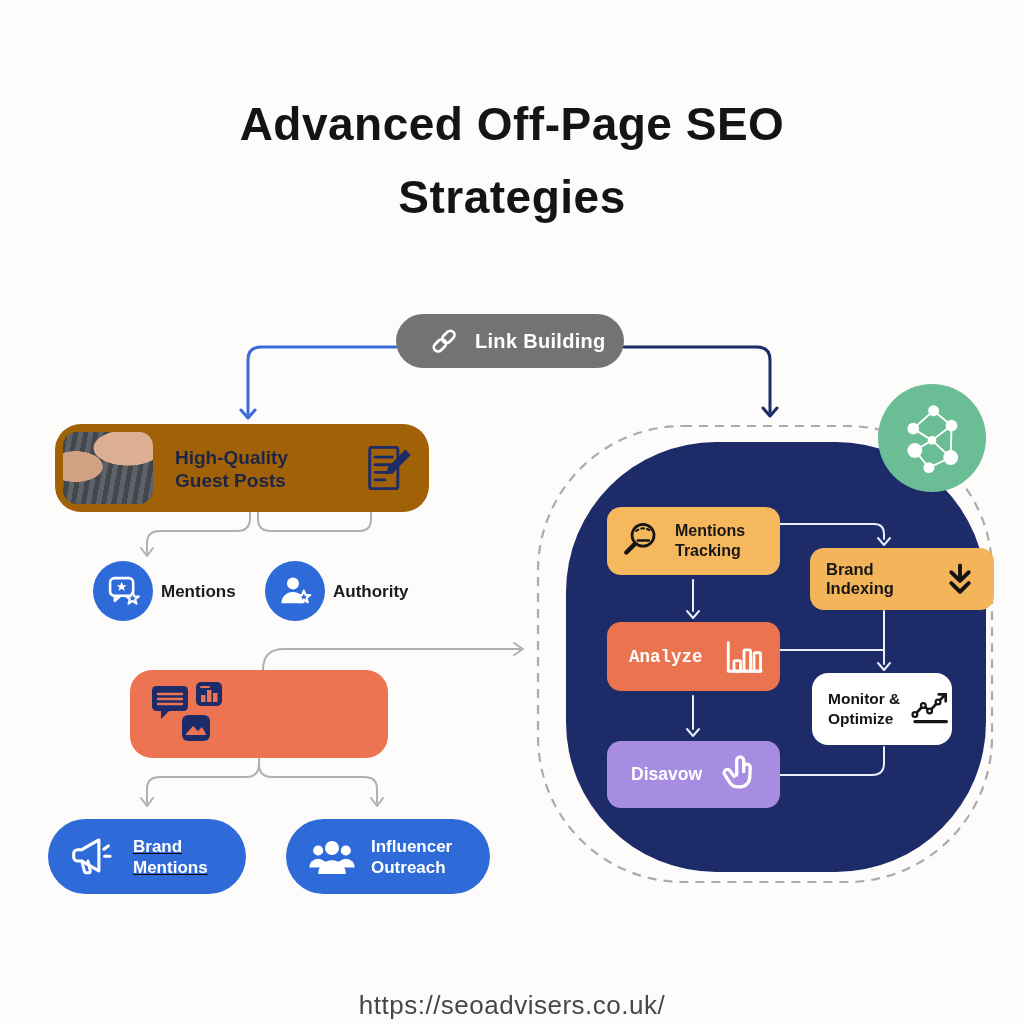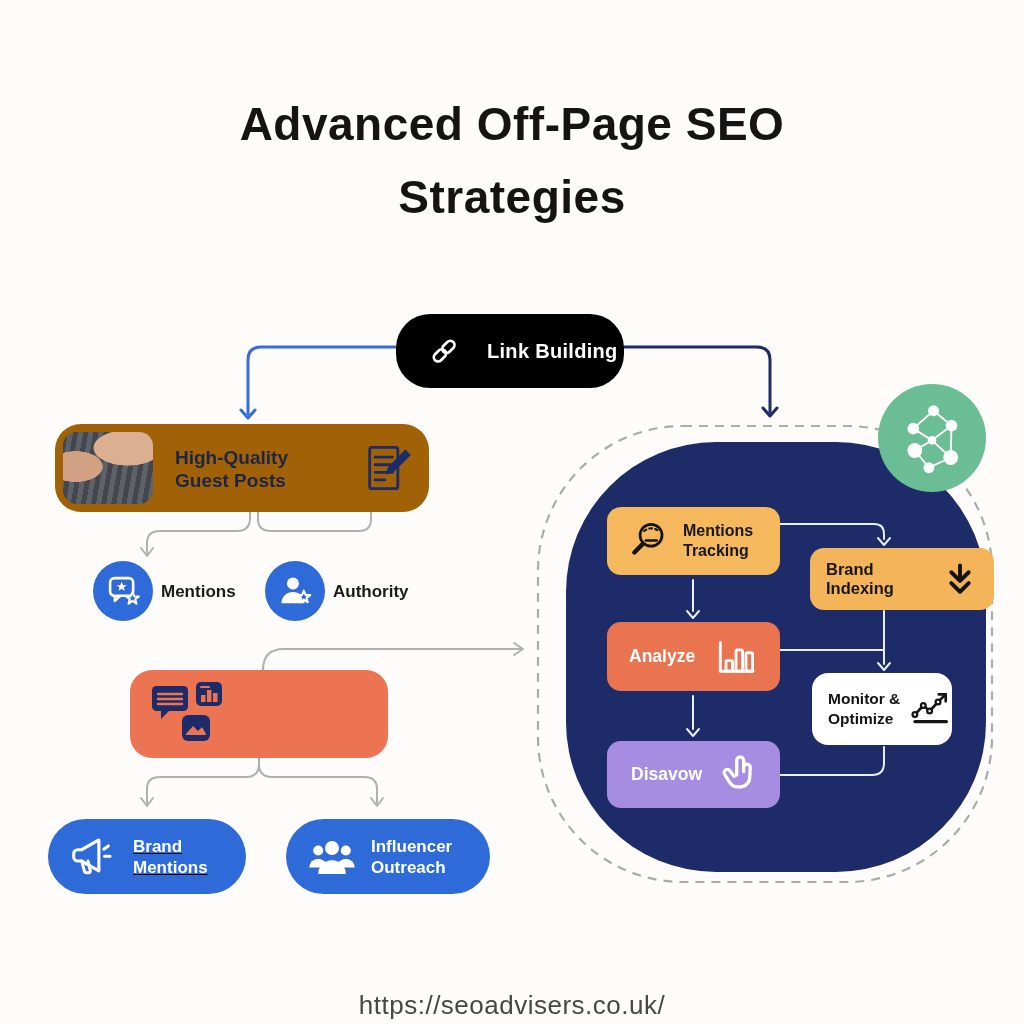--- a/index.html
+++ b/index.html
@@ -9,22 +9,22 @@
   }
   .abs{position:absolute;}
   
   .title{
     left:162px;top:88px;width:700px;text-align:center;
     font-size:46px;line-height:73px;font-weight:800;color:#141414;
     letter-spacing:.5px;z-index:3;
   }
   
   .pill-root{
-    left:396px;top:314px;width:228px;height:74px;border-radius:34px;
-    background:#000000;display:flex;align-items:center;gap:27px;
+    left:396px;top:314px;width:228px;height:54px;border-radius:34px;
+    background:#737373;display:flex;align-items:center;gap:15px;
     padding-left:32px;box-sizing:border-box;z-index:3;
   }
   .pill-root .lbl{color:#fff;font-size:20px;font-weight:700;letter-spacing:.3px;}
   
   .guest{
     left:55px;top:424px;width:374px;height:88px;border-radius:26px;
     background:#a16207;z-index:3;
   }
   .photo{
     position:absolute;left:8px;top:8px;width:90px;height:72px;border-radius:14px;
@@ -66,25 +66,25 @@
     border-radius:150px;z-index:1;
   }
   .badge-green{
     left:878px;top:384px;width:108px;height:108px;border-radius:50%;
     background:#6abd94;display:flex;align-items:center;justify-content:center;z-index:3;
   }
   .step{
     border-radius:14px;display:flex;align-items:center;box-sizing:border-box;z-index:3;
   }
   .step .lbl{font-weight:700;}
-  .s-mentions{left:607px;top:507px;width:173px;height:68px;background:#f5b85c;gap:10px;padding-left:20px;}
+  .s-mentions{left:607px;top:507px;width:173px;height:68px;background:#f5b85c;gap:10px;padding-left:12px;}
   .s-mentions .lbl{width:84px;font-size:16px;line-height:20px;color:#171717;}
   .s-index{left:810px;top:548px;width:184px;height:62px;background:#f3b45a;justify-content:space-between;padding:0 16px;}
   .s-index .lbl{font-size:16.5px;color:#171717;}
-  .s-analyze{left:607px;top:622px;width:173px;height:69px;background:#ea7450;gap:18px;padding-left:22px;}
+  .s-analyze{left:607px;top:622px;width:173px;height:69px;background:#ea7450;gap:18px;padding-left:22px;font-family:Liberation Mono, monospace;}
   .s-analyze .lbl{font-size:17.5px;color:#fff;}
   .s-monitor{left:812px;top:673px;width:140px;height:72px;background:#fff;gap:8px;padding-left:16px;border-radius:16px;}
   .s-monitor .lbl{width:92px;font-size:15.5px;line-height:20px;color:#141414;}
   .s-disavow{left:607px;top:741px;width:173px;height:67px;background:#a78de1;gap:16px;padding-left:24px;}
   .s-disavow .lbl{font-size:17.5px;color:#fff;}
   
   .footer{
     left:0;top:990px;width:1024px;text-align:center;
     font-size:26px;color:#474747;letter-spacing:.5px;z-index:3;
   }

